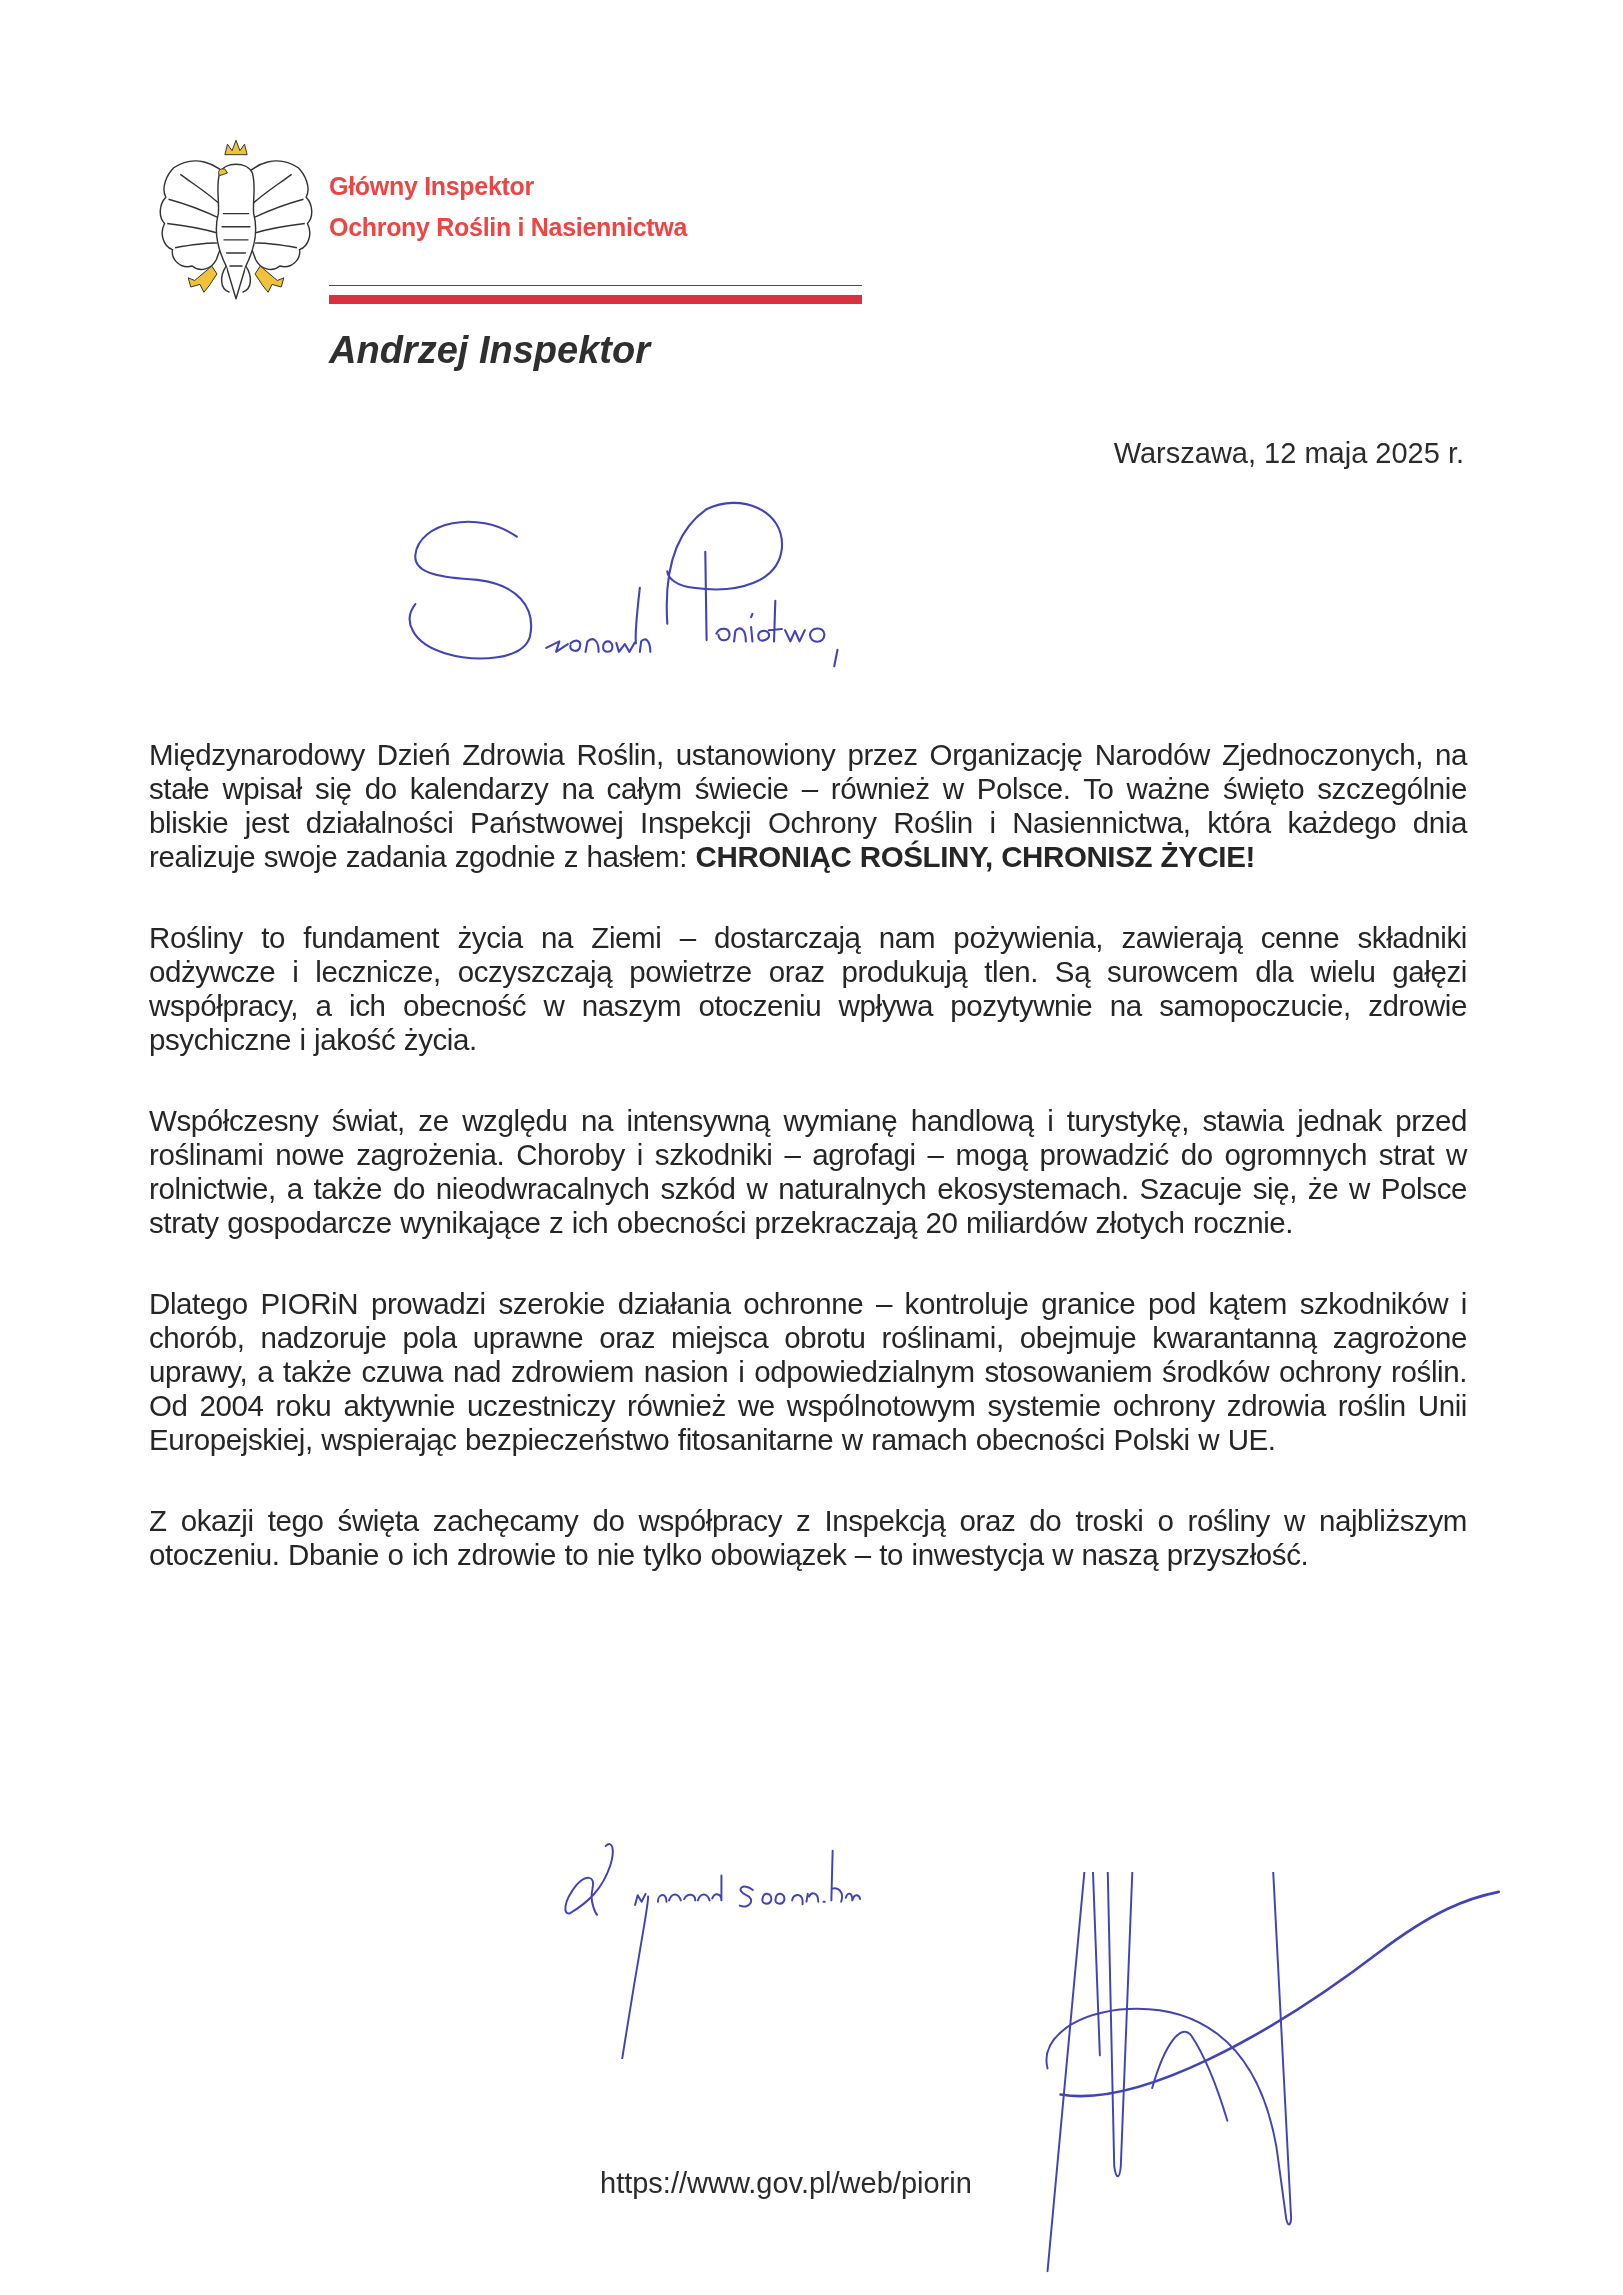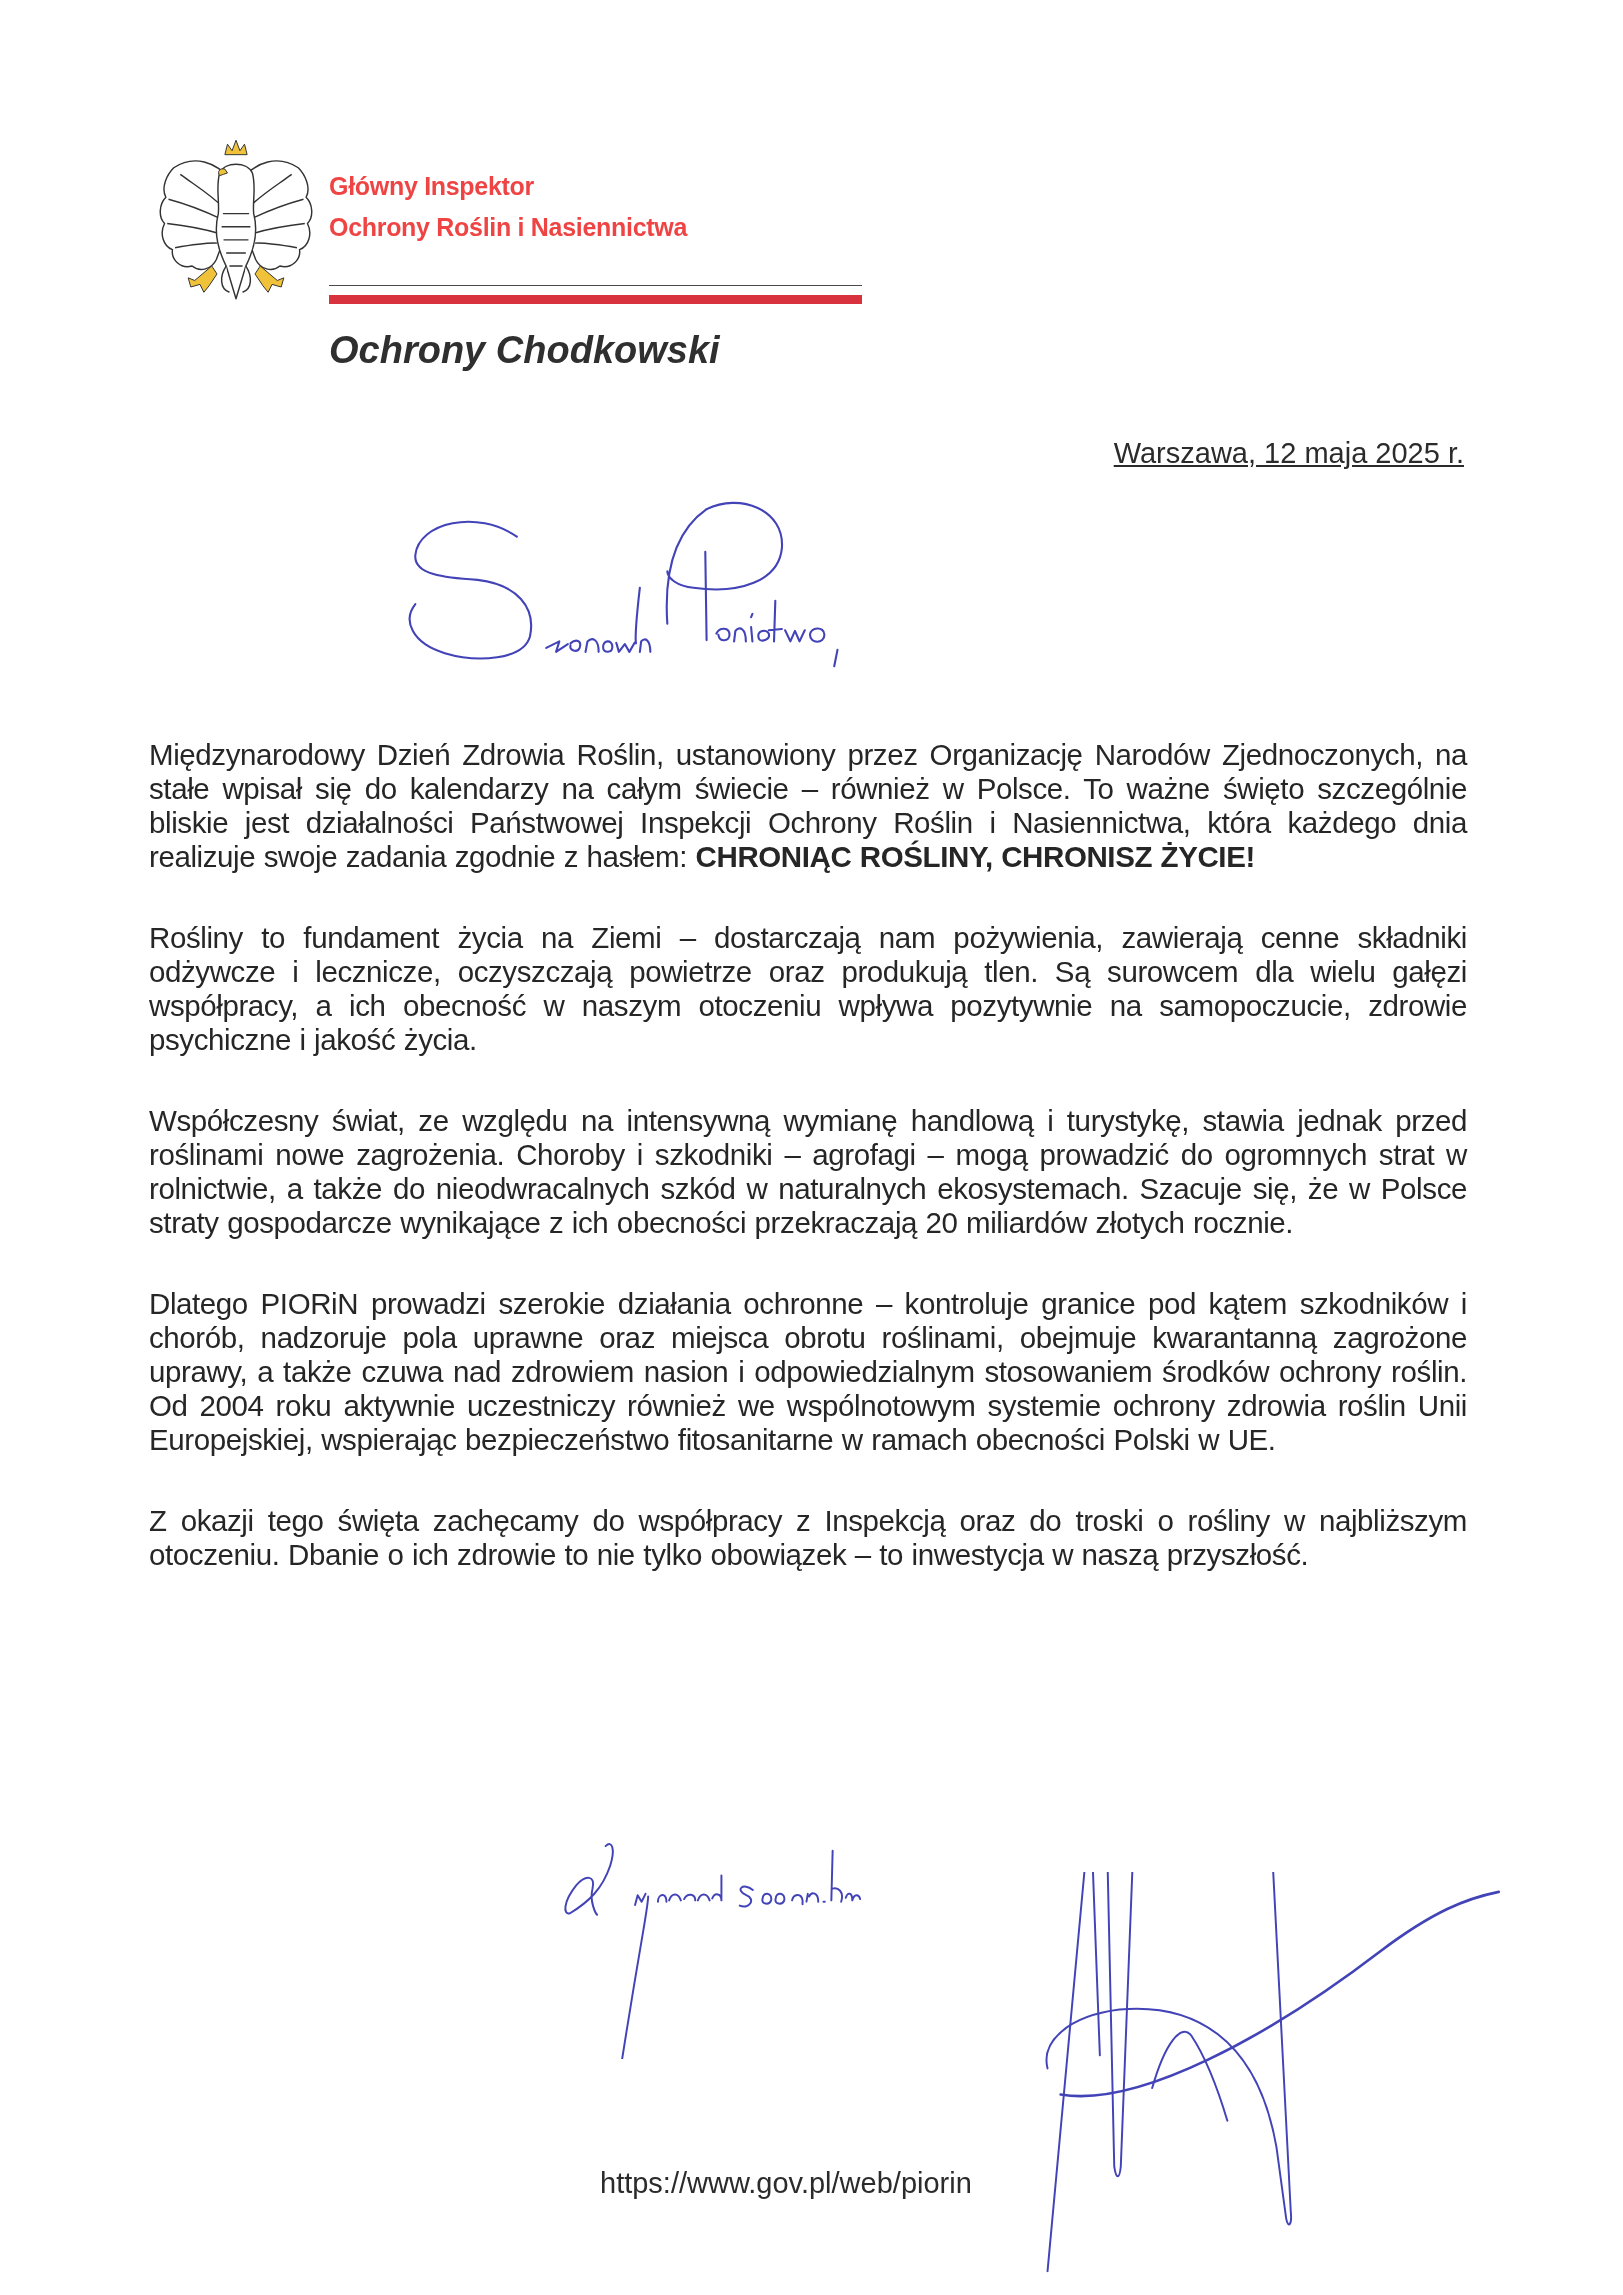--- a/index.html
+++ b/index.html
@@ -13,21 +13,21 @@
                letter-spacing: -0.3px; white-space: nowrap; line-height: 41px; }
   .inst-1 { top: 166px; }
   .inst-2 { top: 207px; }
   .rule-grey { left: 329px; top: 285px; width: 533px; height: 1.3px; background: #4a4a4a; }
   .rule-red  { left: 329px; top: 295px; width: 533px; height: 9.2px; background: #d9323f; }
   .name { left: 329px; top: 329px; font-size: 38px; font-weight: 700; font-style: italic;
           color: #2f2f2f; white-space: nowrap; }
 
   
   .date { right: 159px; top: 437px; font-size: 29px; color: #2b2b2b; white-space: nowrap;
-          font-family: "Liberation Sans Narrow", "Liberation Sans", sans-serif; text-decoration: underline; }
+          font-family: "Liberation Sans Narrow", "Liberation Sans", sans-serif; }
 
   
   .salutation { left: 399px; top: 496px; width: 733px; height: 190px; }
   .closing    { left: 550px; top: 1836px; width: 916px; height: 223px; }
   .signature  { left: 1041px; top: 1872px; width: 497px; height: 419px; }
   .ink { fill: none; stroke: #4343b8; stroke-linecap: round; stroke-linejoin: round; }
 
   
   .body { left: 149px; width: 1318px; top: 738px; }
   .para { font-size: 29.5px; line-height: 34px; margin: 0 0 47px 0; text-align: justify;
@@ -65,21 +65,21 @@
   <path d="M108 52 C100 50 96 56 100 62 C104 60 108 60 112 58 Z" fill="#f0c23a" stroke="#333" stroke-width="1.5"></path>
 
   <path d="M88 200 L62 222 L52 218 L56 232 L70 228 L76 240 L84 230 L96 212 Z" fill="#f0c23a" stroke="#333" stroke-width="1.5"></path>
   <path d="M162 200 L188 222 L198 218 L194 232 L180 228 L174 240 L166 230 L154 212 Z" fill="#f0c23a" stroke="#333" stroke-width="1.5"></path>
 </svg>
 
 <div class="abs inst-line inst-1">Główny Inspektor</div>
 <div class="abs inst-line inst-2">Ochrony Roślin i Nasiennictwa</div>
 <div class="abs rule-grey"></div>
 <div class="abs rule-red"></div>
-<div class="abs name">Ochrony Chodkowski</div>
+<div class="abs name">Andrzej Inspektor</div>
 
 <div class="abs date">Warszawa, 12 maja 2025 r.</div>
 
 <svg class="abs salutation" viewBox="0 0 1120 290" aria-label="Szanowni Państwo,">
   <g class="ink" stroke-width="3.2">
 
     <path d="M180 62 C120 20 30 40 25 90 C22 120 70 125 120 128 C180 135 210 170 200 215 C190 250 120 255 70 240 C20 225 5 190 25 165"></path>
 
     <path d="M225 232 L245 222 L240 238 L258 226 M262 225 C270 218 280 220 276 232 C272 240 260 236 262 228 M285 238 L288 222 C295 215 305 218 305 238 M312 232 C310 220 326 218 326 230 C326 240 312 240 312 232 M332 224 L336 238 L345 226 L352 238 L360 224 M368 238 L370 222 C376 215 384 220 384 238"></path>
 

